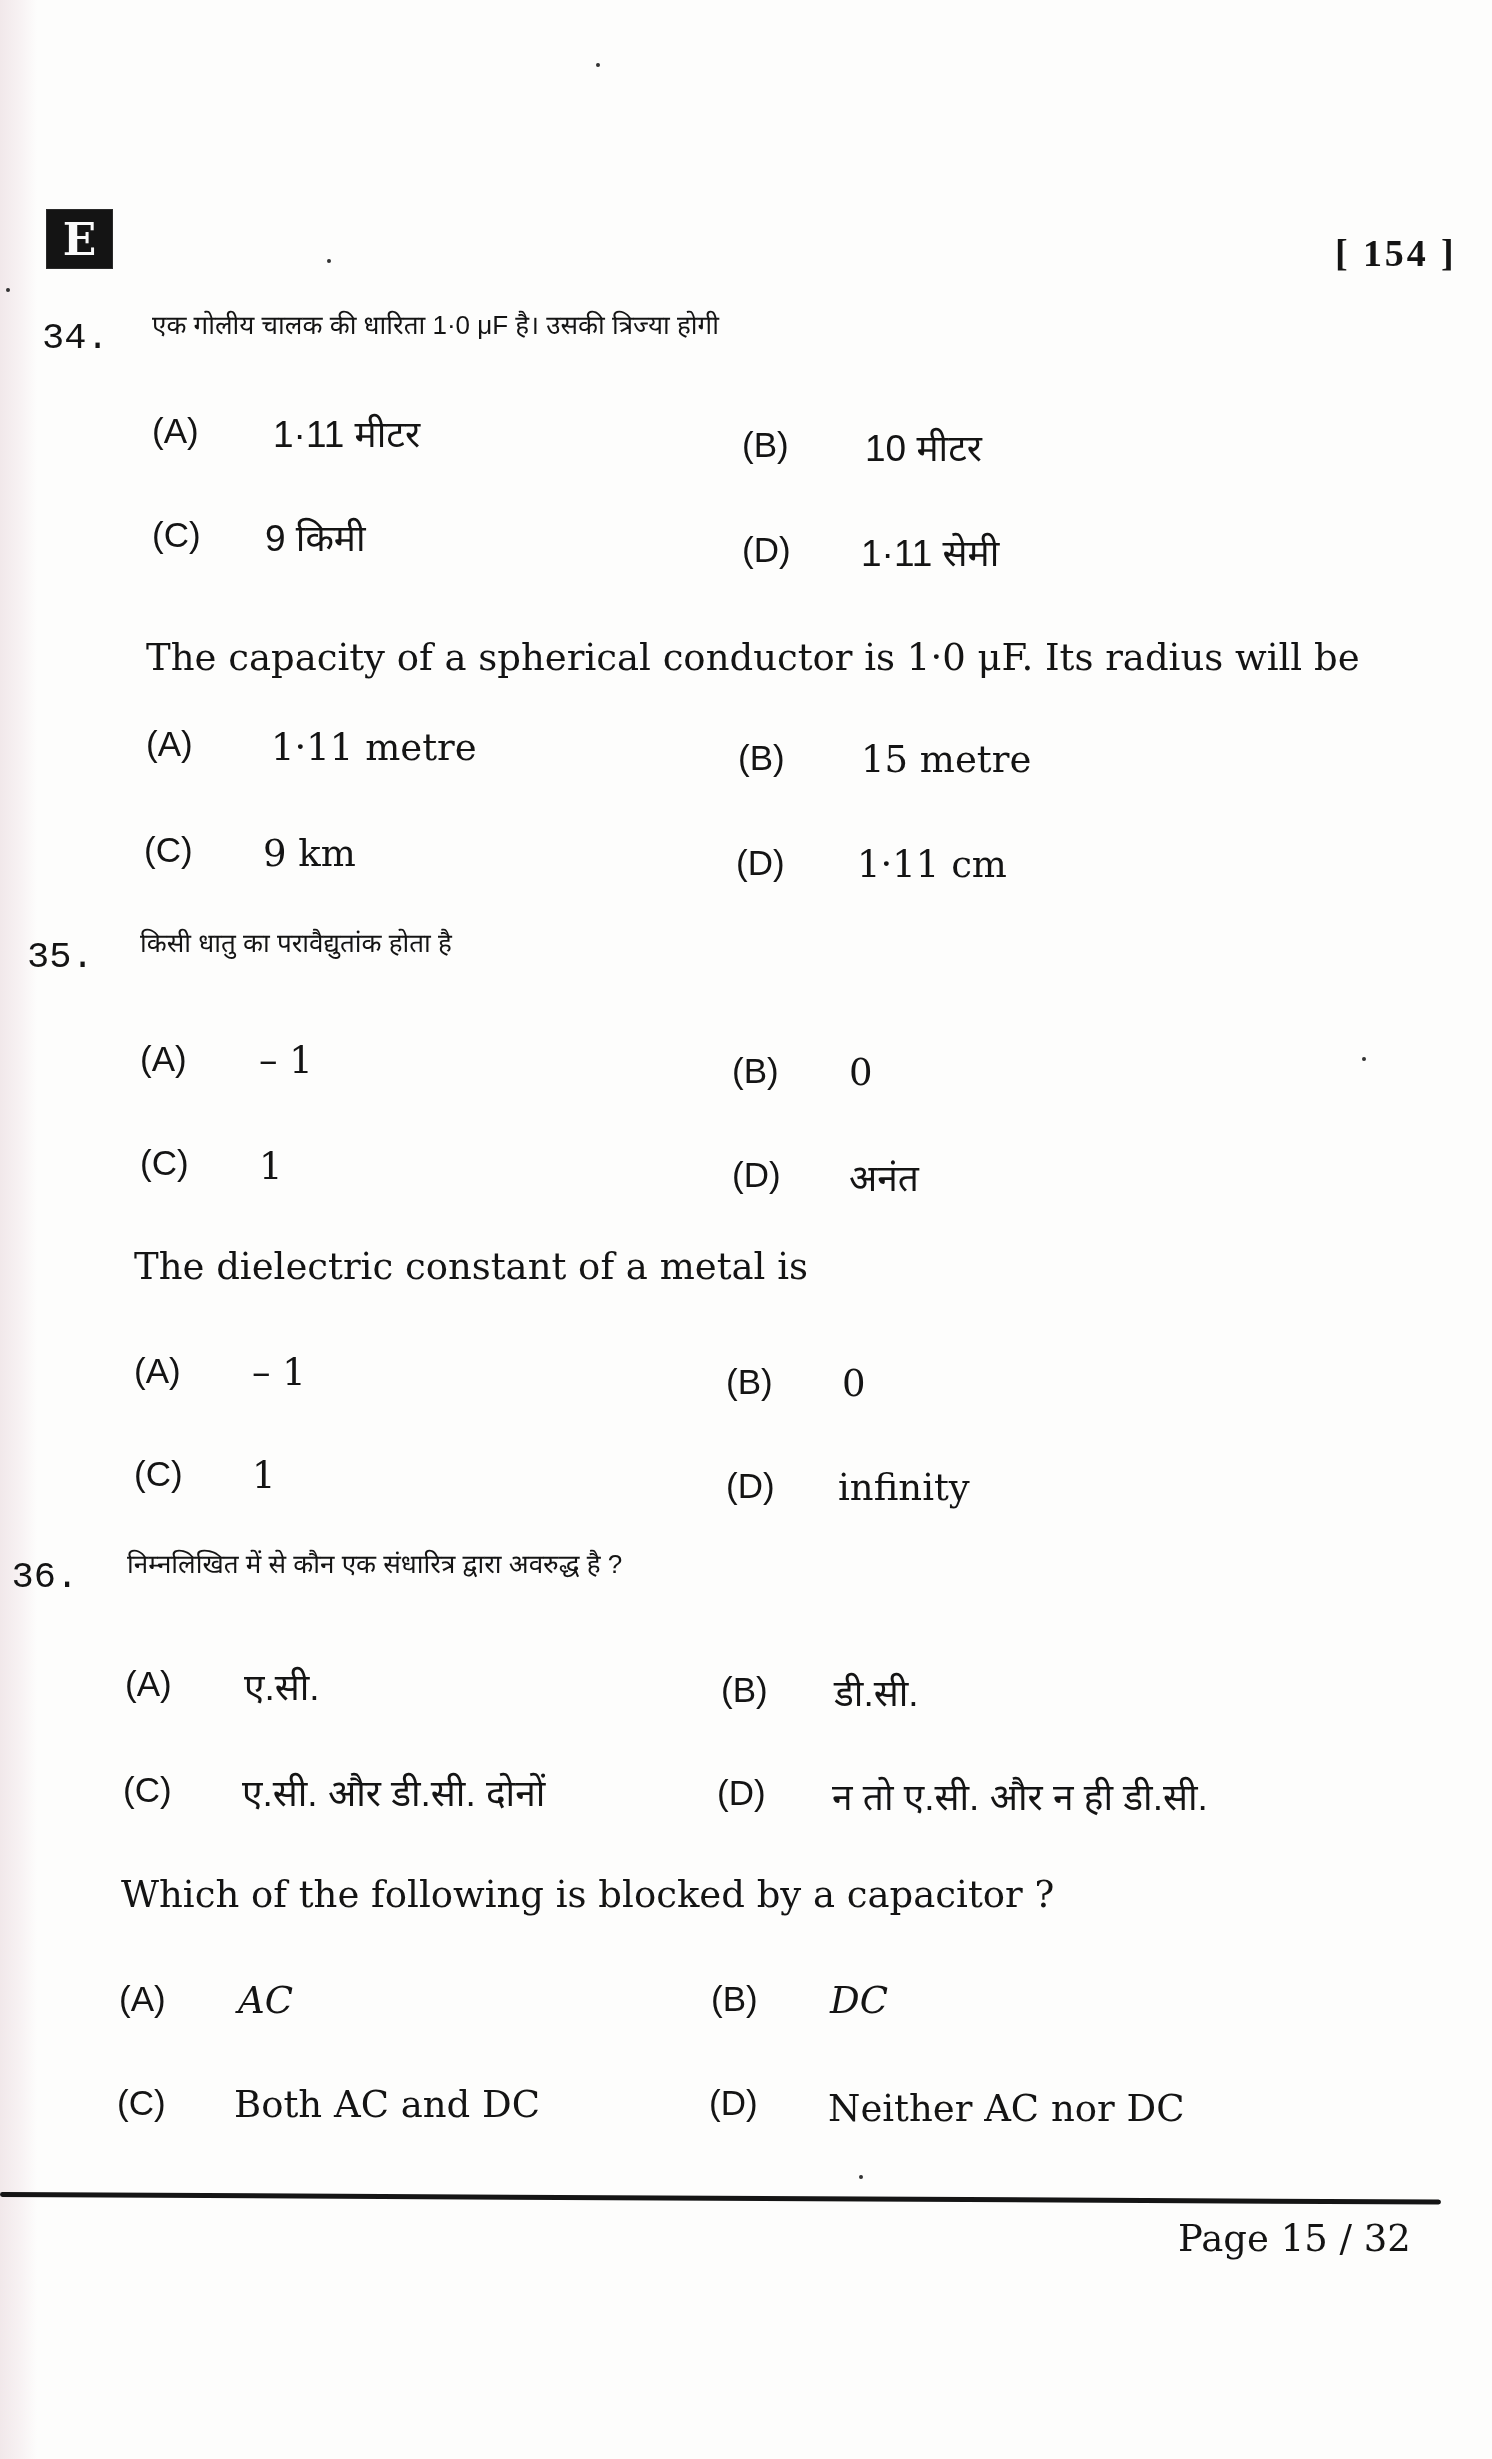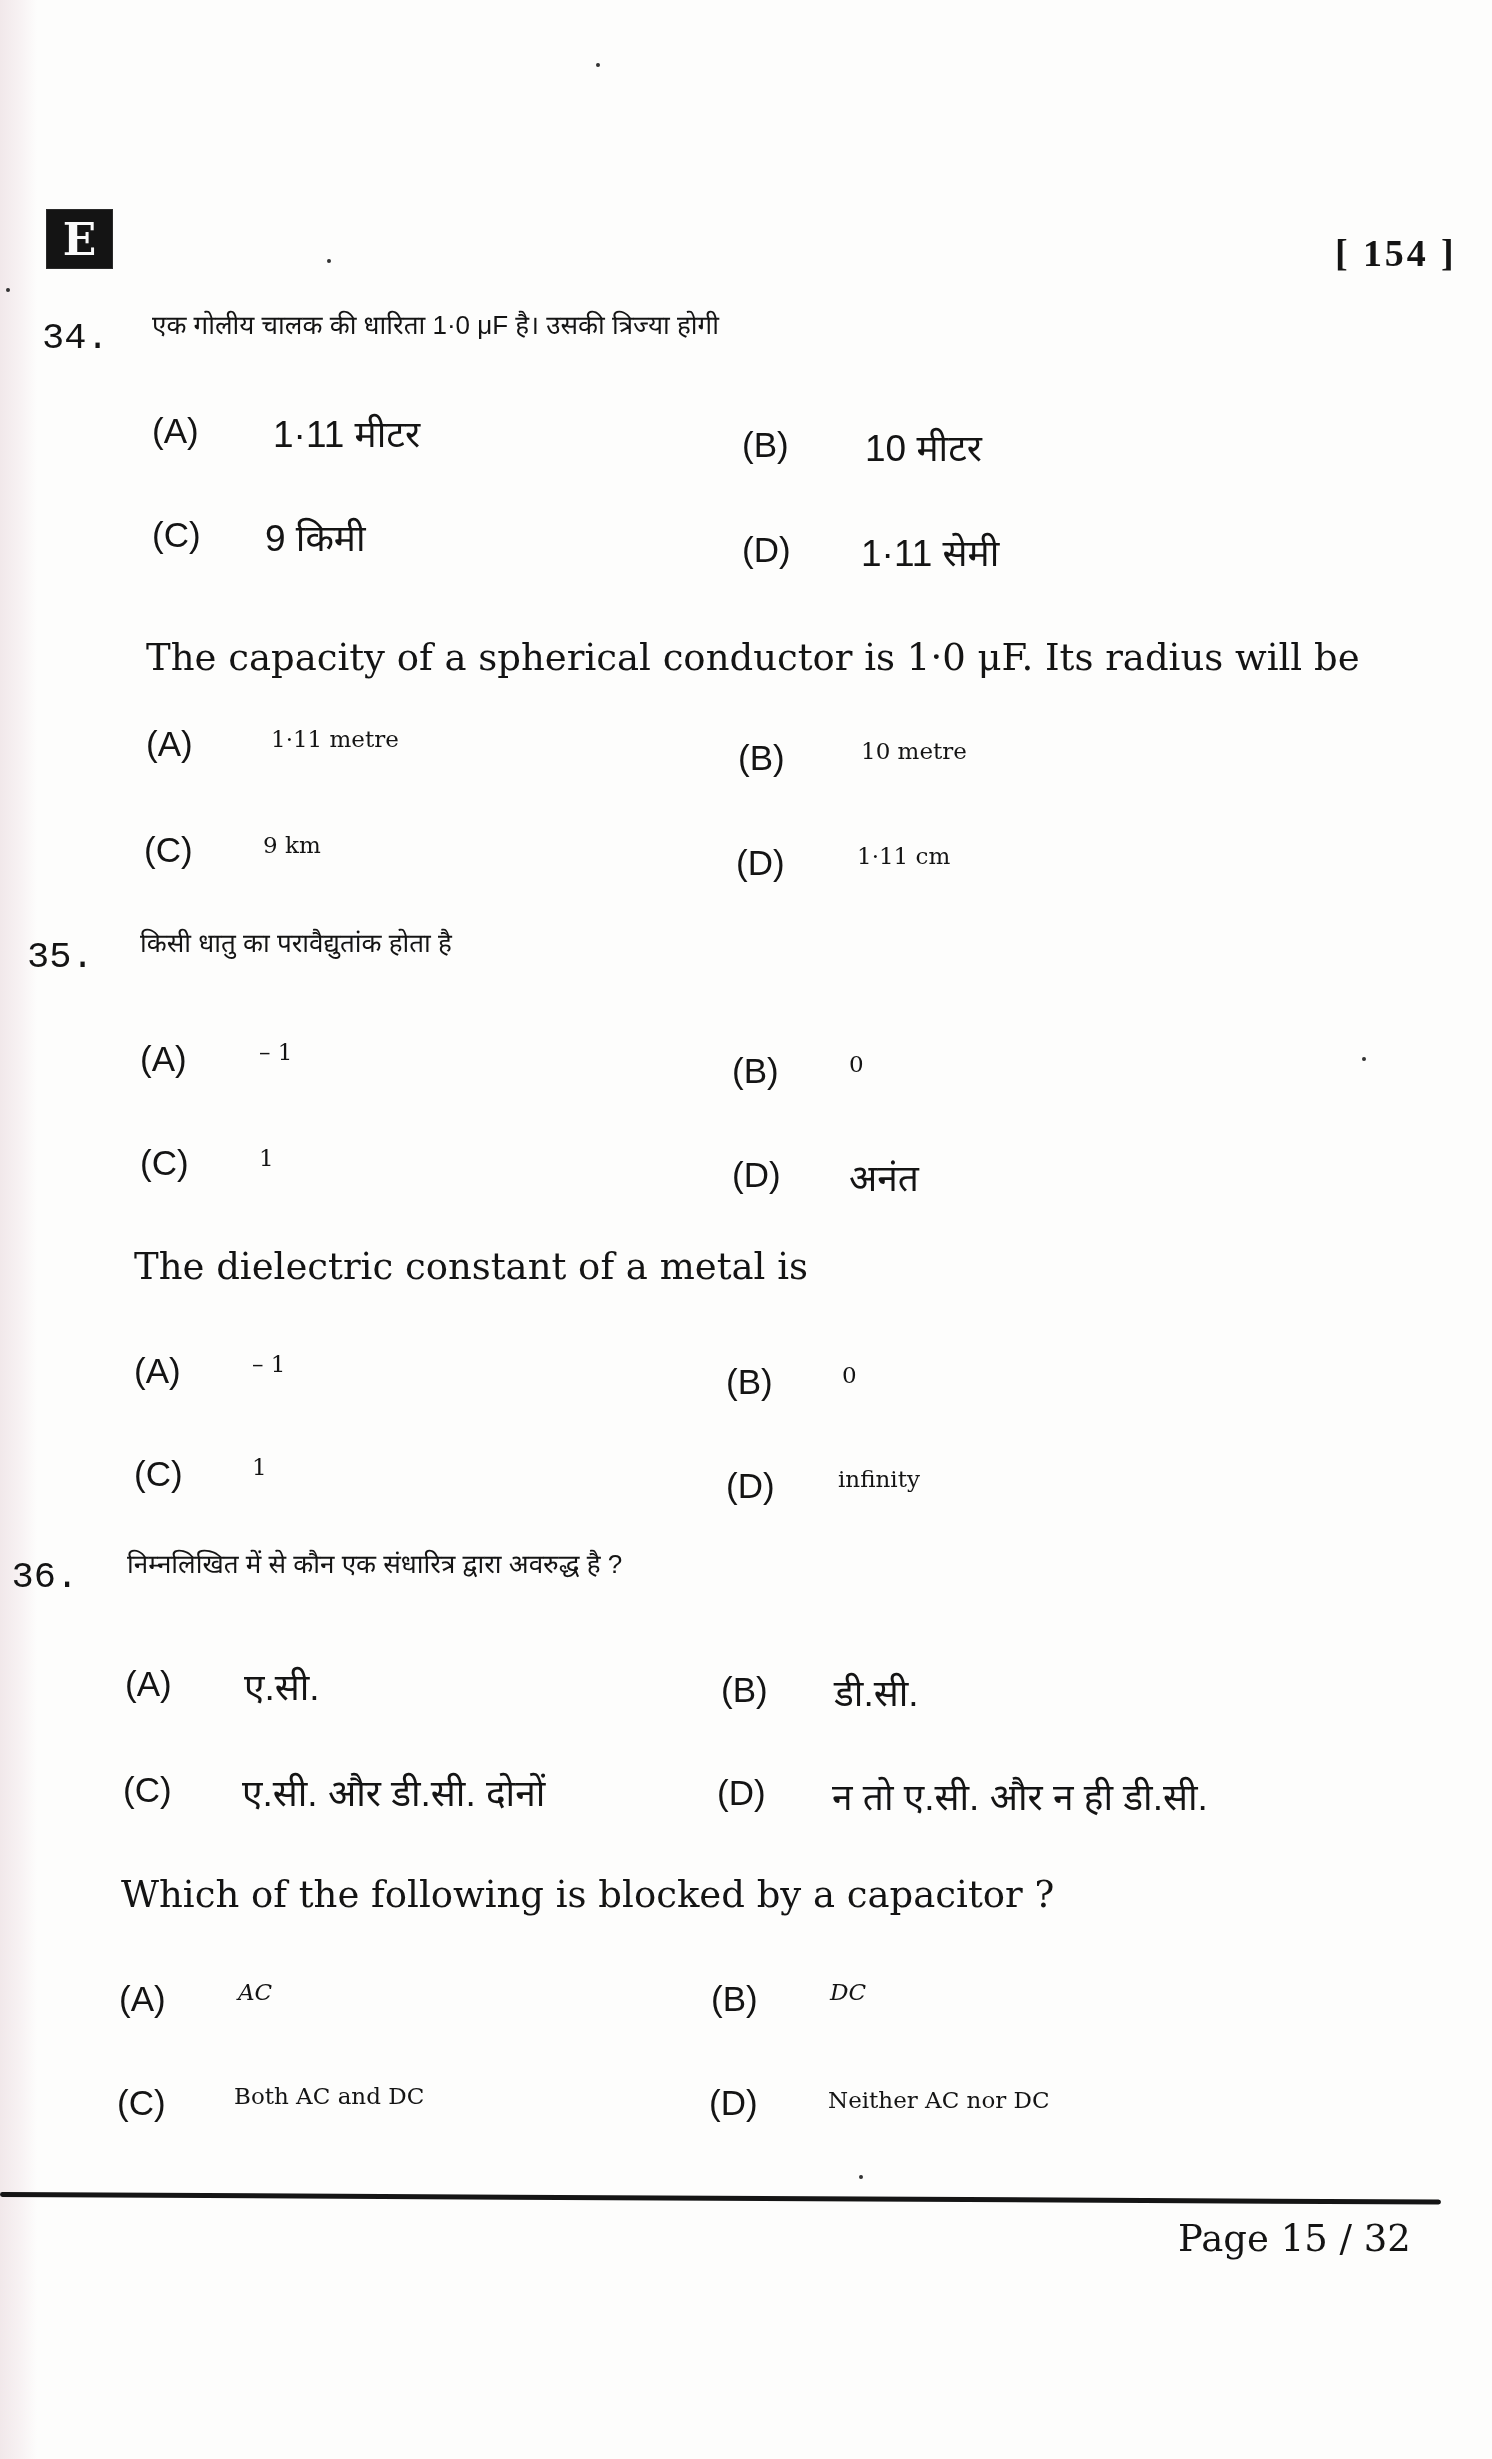--- a/index.html
+++ b/index.html
@@ -62,21 +62,21 @@
     .opt-label {
       font-family: "Liberation Sans", sans-serif;
       font-size: 35px;
     }
     .opt-text-hi {
       font-family: "Liberation Sans", "DejaVu Sans", sans-serif;
       font-size: 37px;
     }
     .opt-text-en {
       font-family: "DejaVu Serif", serif;
-      font-size: 23px;
+      font-size: 37px;
     }
     .italic { font-style: italic; }
     .footer-rule {
       position: absolute;
       left: 0; top: 2192px;
       width: 1441px; height: 4.8px;
       background: #151515;
       border-radius: 2.9px;
       transform: rotate(0.3deg);
       transform-origin: left center;
@@ -113,21 +113,21 @@
   <span class="abs opt-label" style="left:152px; top:515px;">(C)</span>
   <span class="abs opt-text-hi" style="left:265px; top:511px;">9 किमी</span>
   <span class="abs opt-label" style="left:742px; top:530px;">(D)</span>
   <span class="abs opt-text-hi" style="left:861px; top:526px;">1·11 सेमी</span>
 
   <span class="abs eng" style="left:146px; top:623px;margin-top:13px;">The capacity of a spherical conductor is 1·0 μF. Its radius will be</span>
 
   <span class="abs opt-label" style="left:146px; top:724px;">(A)</span>
   <span class="abs opt-text-en" style="left:271px; top:726px;">1·11 metre</span>
   <span class="abs opt-label" style="left:738px; top:738px;">(B)</span>
-  <span class="abs opt-text-en" style="left:861px; top:738px;">10 metre</span>
+  <span class="abs opt-text-en" style="left:861px; top:738px;">15 metre</span>
   <span class="abs opt-label" style="left:144px; top:830px;">(C)</span>
   <span class="abs opt-text-en" style="left:263px; top:832px;">9 km</span>
   <span class="abs opt-label" style="left:736px; top:843px;">(D)</span>
   <span class="abs opt-text-en" style="left:857px; top:843px;">1·11 cm</span>
 </div>
 
 <div>
   <span class="abs qnum" style="left:27px; top:936px;">35.</span>
   <span class="abs hindi" style="left:140px; top:924px;">किसी धातु का परावैद्युतांक होता है</span>
 

